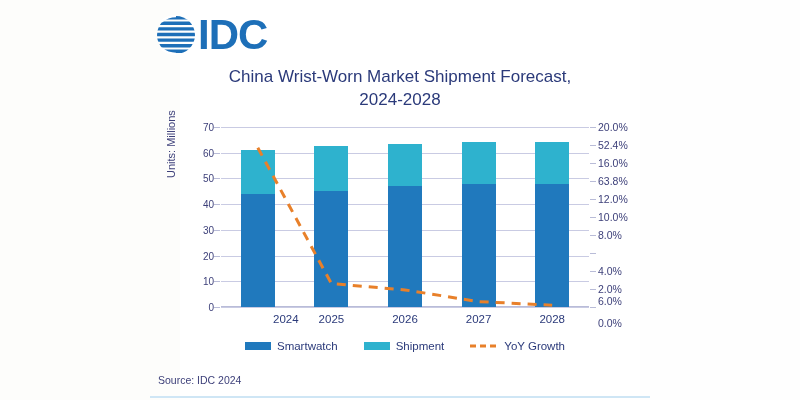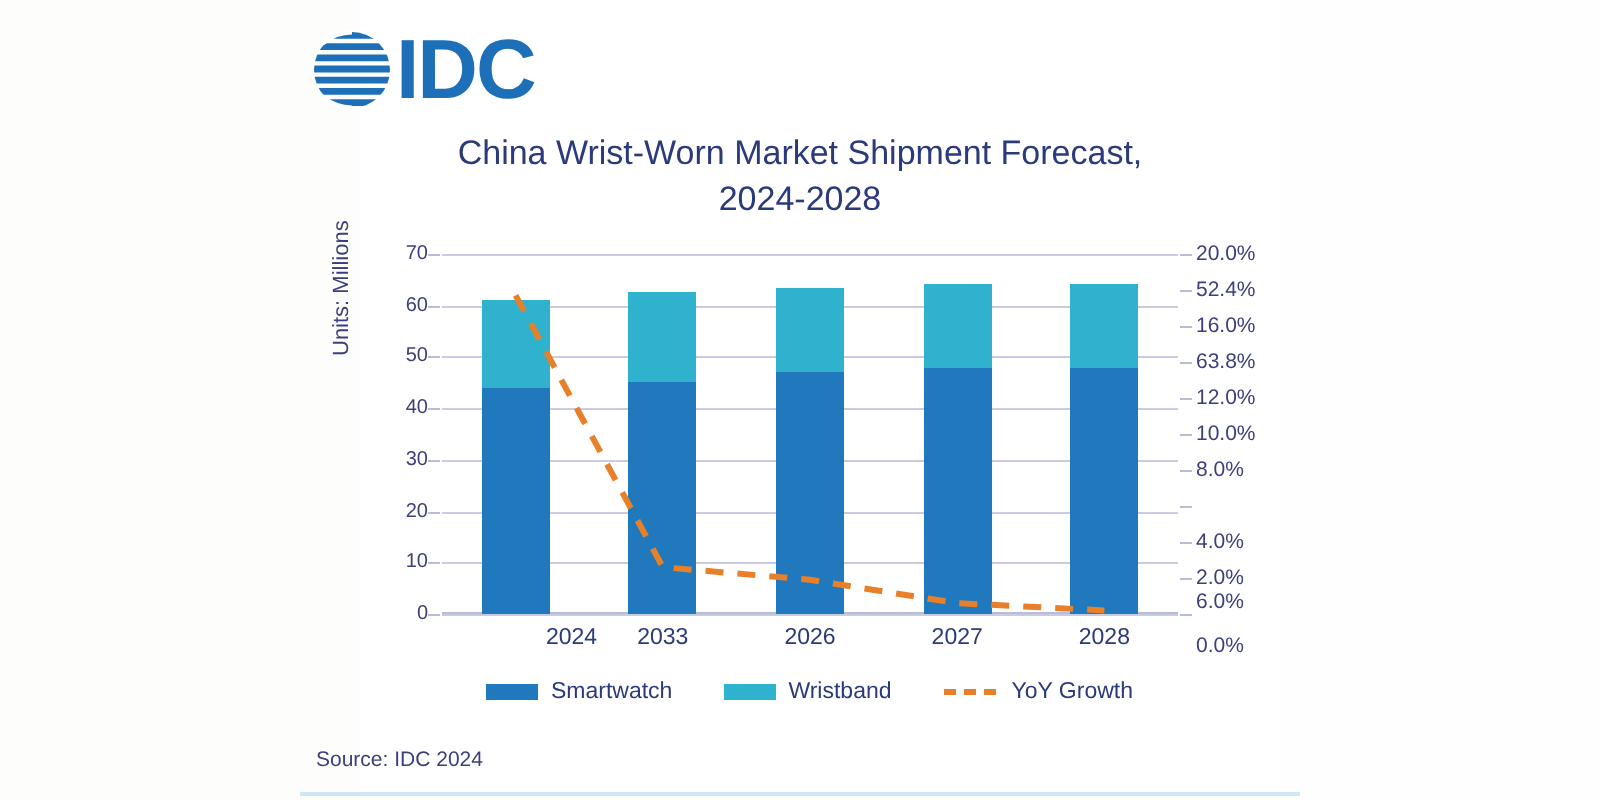--- a/index.html
+++ b/index.html
@@ -305,38 +305,38 @@
           <div class="seg-smartwatch" style="height: 123.429px; background: rgb(32, 121, 189);"></div>
           <div class="seg-wristband" style="height: 41.1429px; background: rgb(46, 178, 206);"></div>
         </div>
         <div class="bar-group" style="left: 314.2px;">
           <div class="seg-smartwatch" style="height: 123.429px; background: rgb(32, 121, 189);"></div>
           <div class="seg-wristband" style="height: 41.1429px; background: rgb(46, 178, 206);"></div>
         </div>
       </div>
     <div id="xticks">
         <div class="xtick" style="left: 36.8px; margin-left: 28px;">2024</div>
-        <div class="xtick" style="left: 110.4px;">2033</div>
+        <div class="xtick" style="left: 110.4px;">2025</div>
         <div class="xtick" style="left: 184px;">2026</div>
         <div class="xtick" style="left: 257.6px;">2027</div>
         <div class="xtick" style="left: 331.2px;">2028</div>
       </div>
     <svg id="line-svg" viewBox="0 0 368 180" preserveAspectRatio="none">
       <polyline id="yoy-line" fill="none" stroke="#e8802a" stroke-width="3" stroke-dasharray="9 7" stroke-linecap="butt" points="36.80,20.70 110.40,156.60 184.00,162.90 257.60,174.60 331.20,178.20"></polyline>
     </svg>
   </div>
 
   <div id="legend">
       <div class="legend-item">
         <span class="swatch" style="background: rgb(32, 121, 189);"></span>
         <span>Smartwatch</span>
       </div>
       <div class="legend-item">
         <span class="swatch" style="background: rgb(46, 178, 206);"></span>
-        <span>Wristband</span>
+        <span>Shipment</span>
       </div>
       <div class="legend-item">
         <svg class="swatch-line" viewBox="0 0 28 8">
           <line x1="0" y1="4" x2="28" y2="4" stroke="#e8802a" stroke-width="3" stroke-dasharray="6 4"></line>
         </svg>
         <span>YoY Growth</span>
       </div>
     </div>
 
   <div id="source">Source: IDC 2024</div>

